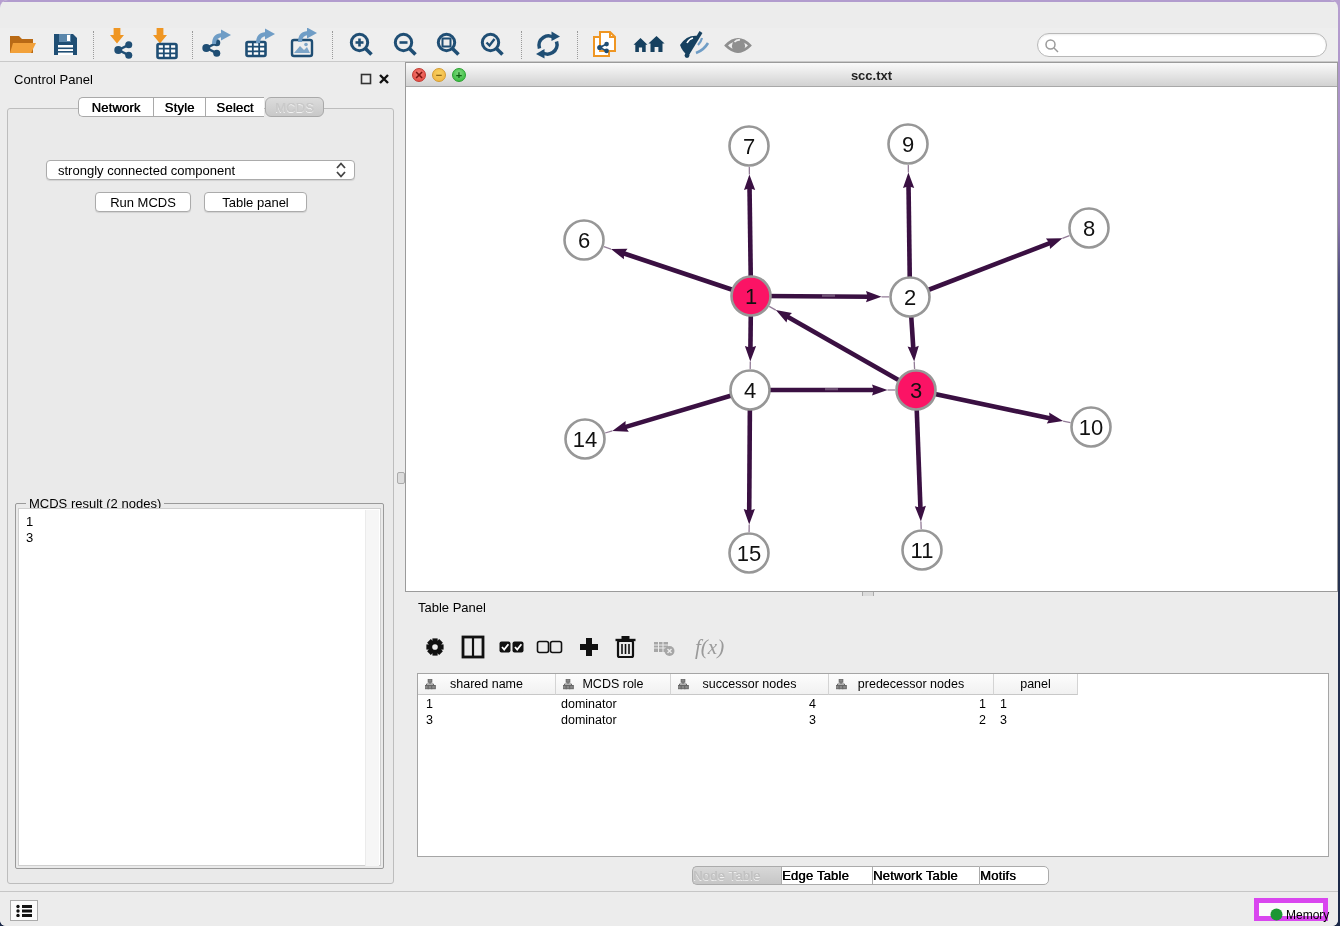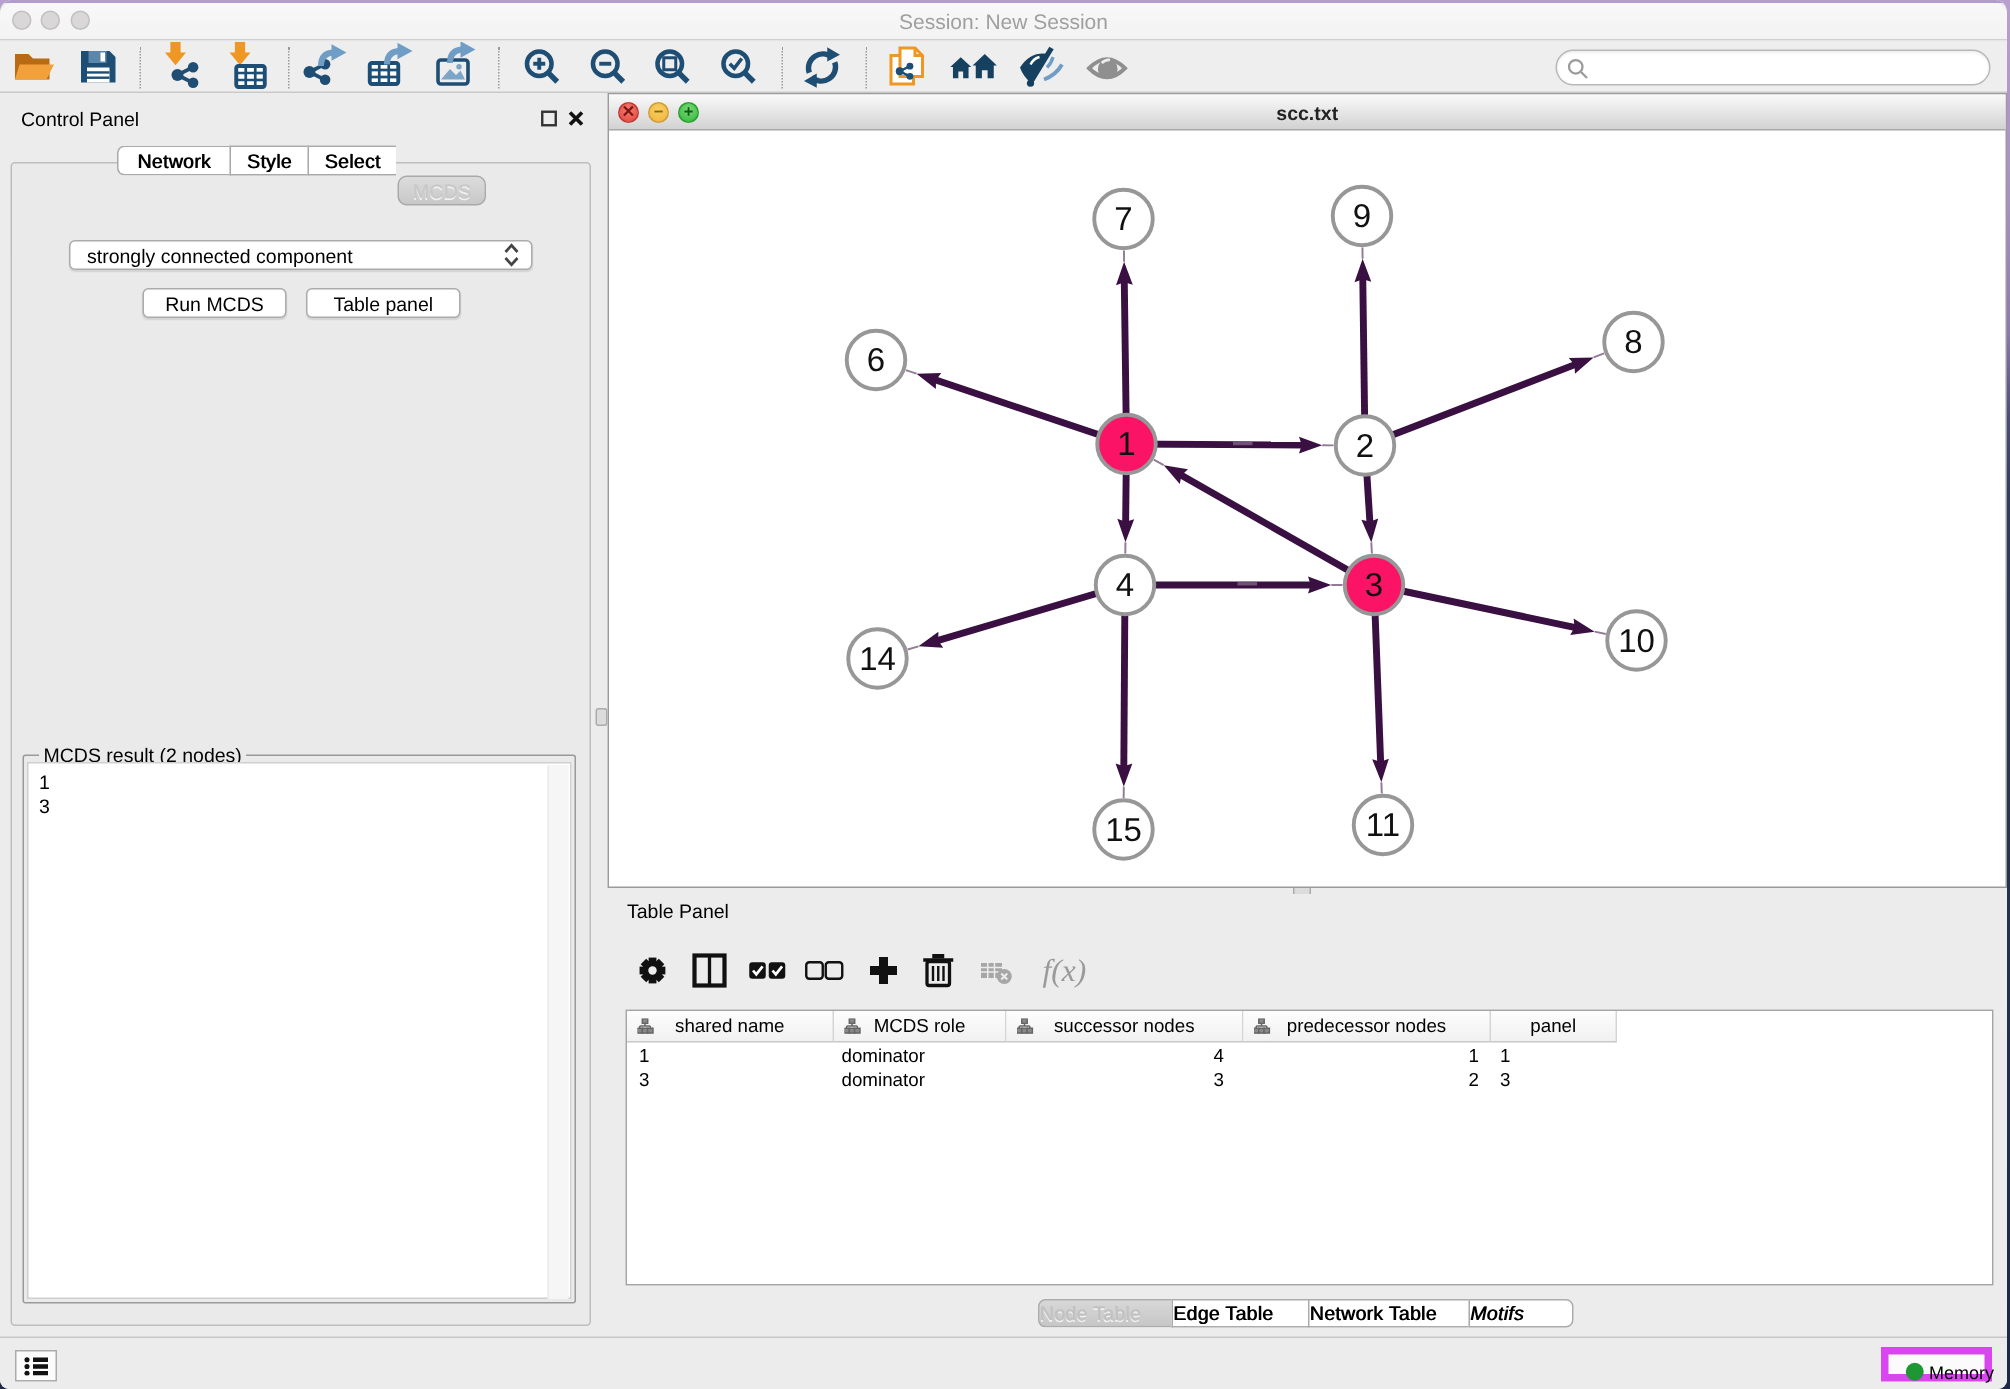--- a/index.html
+++ b/index.html
@@ -24,21 +24,21 @@
 
 .cpanel { position:absolute; left:0; top:63px; width:400px; height:828px; background:#ececec; }
 .panel-title { position:absolute; font-size:13px; color:#000; }
 .wbtn { position:absolute; font-size:13px; color:#111; }
 .tabs { position:absolute; left:78px; top:34px; height:20px; display:flex; z-index:2; }
 .tab { font-size:13px; color:#000; letter-spacing:0.2px; text-shadow:0.5px 0 0 #000; background:#ffffff;
   border:1px solid #a9a9a9; border-right:none; padding:2px 0 0 0; text-align:center; height:20px; }
 .tab:first-child { border-radius:5px 0 0 5px; }
 .tab:last-child { border-radius:0 5px 5px 0; border-right:1px solid #a9a9a9; }
 .tab.sel { background:linear-gradient(#dcdcdc,#c8c8c8); color:#c9c9c9;
-  text-shadow:0.5px 0 0 #c9c9c9, 0 1px 0 #f2f2f2; border:1px solid #a9a9a9 !important; border-radius:6px !important; margin-left:1px;margin-top:20px; }
+  text-shadow:0.5px 0 0 #c9c9c9, 0 1px 0 #f2f2f2; border:1px solid #a9a9a9 !important; border-radius:6px !important; margin-left:1px; }
 .cp-content { position:absolute; left:7px; top:45px; width:387px; height:776px;
   background:#eaeaea; border:1px solid #bdbdbd; border-radius:3px; }
 .opt-label { position:absolute; left:0; top:29px; width:100%; text-align:center; font-size:13px; color:#000; }
 .combo { position:absolute; left:38px; top:51px; width:309px; height:20px;
   background:#ffffff; border:1px solid #ababab; border-radius:4px; font-size:13px; color:#000;
   padding:2px 0 0 11px; box-shadow:0 1px 1px rgba(0,0,0,0.10); }
 .btn { position:absolute; height:20px; background:#ffffff; border:1px solid #ababab;
   border-radius:4px; font-size:13px; color:#000; text-align:center; padding-top:2px;
   box-shadow:0 1px 1px rgba(0,0,0,0.10); }
 .groupbox { position:absolute; left:7px; top:394px; width:369px; height:366px;
@@ -64,42 +64,36 @@
 .tpanel { position:absolute; left:405px; top:596px; width:933px; height:292px; background:#ececec; }
 .ttable { position:absolute; left:12px; top:77px; width:912px; height:184px;
   background:#ffffff; border:1px solid #a5a5a5; }
 .thead { position:absolute; left:0; top:0; height:21px; background:linear-gradient(#fdfdfd,#f1f1f1);
   border-right:1px solid #d4d4d4; border-bottom:1px solid #c8c8c8; font-size:12.5px; color:#000; text-align:center; padding-top:3px; }
 .trow { position:absolute; font-size:12.5px; color:#000; }
 .seg { position:absolute; top:270px; height:19px; display:flex; left:287px; }
 .segb { font-size:13px; color:#000; letter-spacing:0.2px; text-shadow:0.5px 0 0 #000; background:#ffffff;
   border:1px solid #ababab; border-right:none; text-align:left; height:19px; padding-top:1px; }
 .segb:first-child { border-radius:5px 0 0 5px; }
-.segb:last-child { border-radius:0 5px 5px 0; border-right:1px solid #ababab;font-style:italic; }
+.segb:last-child { border-radius:0 5px 5px 0; border-right:1px solid #ababab; }
 .segb.sel { background:linear-gradient(#d8d8d8,#c6c6c6); color:#c2c2c2; text-shadow:0.5px 0 0 #c2c2c2, 0 1px 0 #f0f0f0; }
 
 
 .statusbar { position:absolute; left:0; top:891px; width:1338px; height:35px;
   background:#ececec; border-top:1px solid #c6c6c6; }
 .list-btn { position:absolute; left:10px; top:8px; width:28px; height:21px;
   background:#fbfbfb; border:1px solid #ababab; }
 .mem-btn { position:absolute; left:1254px; top:6px; width:74px; height:23px;
   background:#fbfbfb; border:5px solid #d946ef; font-size:13px; color:#000; }
 </style>
 </head>
 <body>
 <div class="win">
   <div style="position:absolute;left:0;top:0;width:1338px;height:2px;background:#b29cce;"></div>
 
-  <div class="titlebar">
-    <div class="tl" style="left:8px;"></div>
-    <div class="tl" style="left:27px;"></div>
-    <div class="tl" style="left:47px;"></div>
-    <div class="title-text">Session: New Session</div>
-  </div>
 
   <div class="toolbar" id="toolbar">
       <svg width="1338" height="34" style="position:absolute;left:0;top:0;">
         <g>
 <path d="M10 8 L19 8 L22 11 L33 11 L33 25 L10 25 Z" fill="#b96a15"></path>
 <path d="M13 15 L36 15 L31 25 L10 25 Z" fill="#f2a13a"></path>
 </g>
         <g>
 <path d="M54 6 L73 6 L77 10 L77 27 L54 27 Z" fill="#1f4e74"></path>
 <rect x="59" y="6" width="12" height="8" fill="#5b87ab"></rect>

